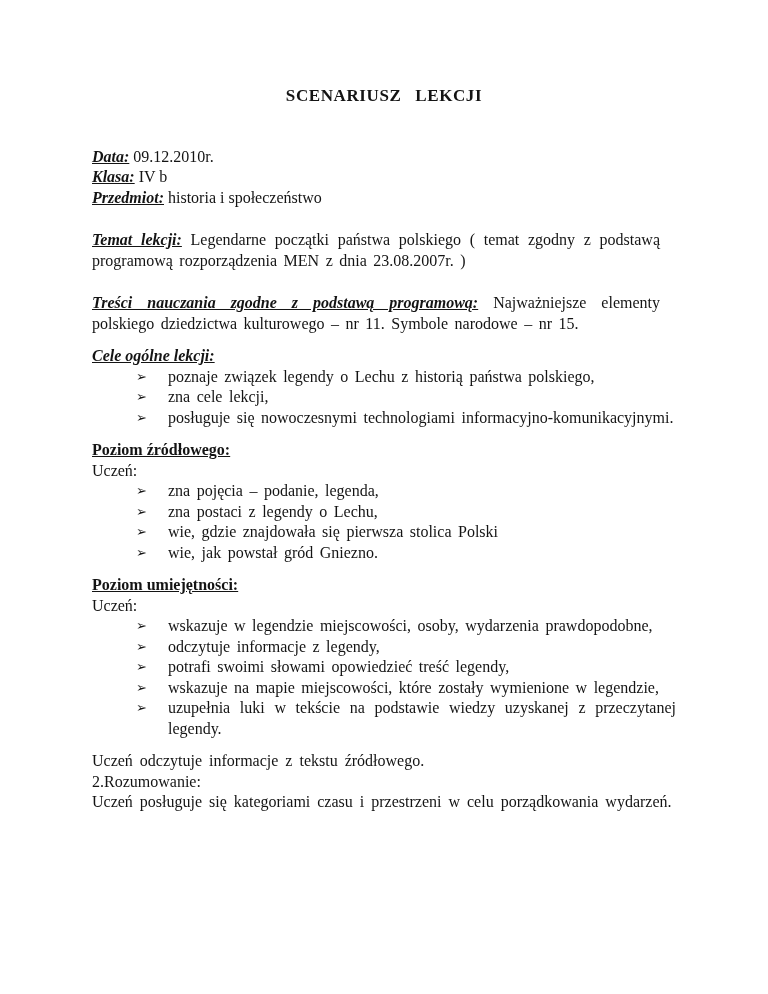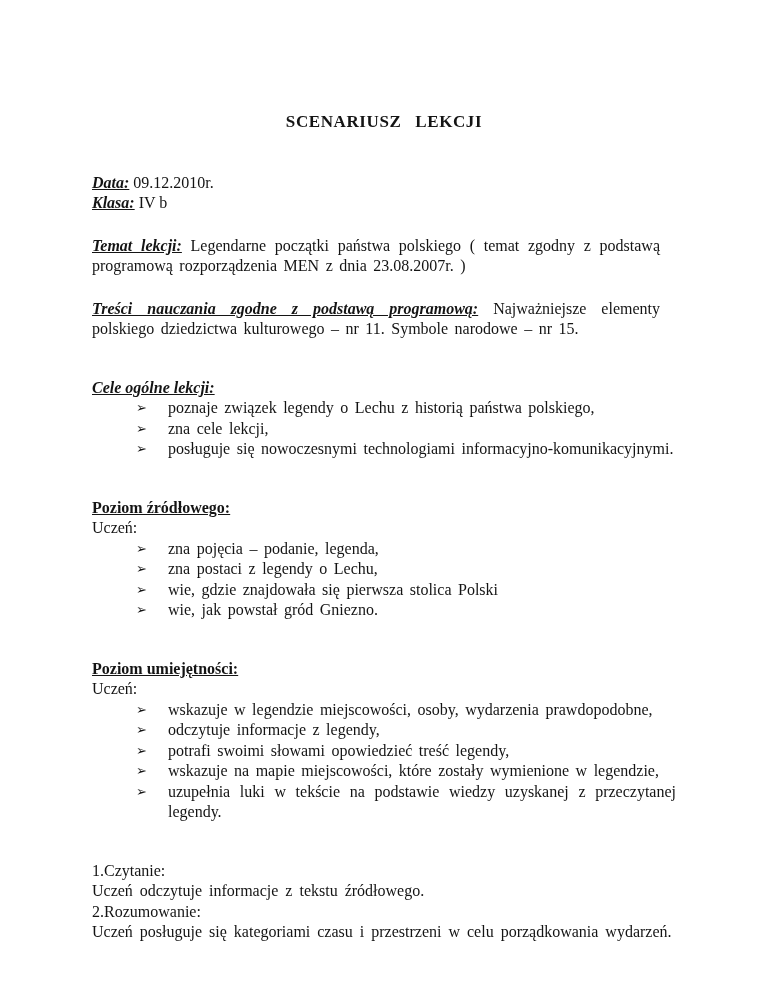--- a/index.html
+++ b/index.html
@@ -5,40 +5,40 @@
   html, body { margin: 0; padding: 0; background: #ffffff; }
   .page {
     width: 768px;
     height: 994px;
     box-sizing: border-box;
     background: #ffffff;
     color: #141414;
     font-family: "Liberation Serif", "DejaVu Serif", serif;
     font-size: 16px;
     line-height: 20.5px;
-    padding: 112px 92px 40px 92px;
+    padding: 86px 92px 40px 92px;
     overflow: hidden;
   }
   .title {
     font-size: 17px;
     font-weight: bold;
     text-align: center;
     letter-spacing: 0.6px;
     word-spacing: 9px;
     margin: 0 0 40px 0;
   }
   .meta-line { margin: 0; }
   .bi { font-weight: bold; font-style: italic; text-decoration: underline; }
   .bu { font-weight: bold; text-decoration: underline; }
   .par {
     margin: 22px 16px 0 0;
     text-align: justify;
     word-spacing: 2.5px;
   }
-  .block { margin-top: 38px; }
+  .block { margin-top: 12px; }
   .tight { margin: 0; }
   .line { margin: 0; word-spacing: 3px; text-align: justify; }
   .li {
     display: flex;
     margin-left: 44px;
   }
   .marker {
     flex: 0 0 32px;
     width: 32px;
     font-family: "DejaVu Sans", sans-serif;
@@ -55,20 +55,21 @@
 </head>
 <body>
 
 <div class="page">
 
   <h1 class="title">SCENARIUSZ LEKCJI</h1>
 
   <div>
     <p class="meta-line"><span class="bi">Data:</span> <span>09.12.2010r.</span></p>
     <p class="meta-line"><span class="bi">Klasa:</span> <span>IV b</span></p>
+    <p class="meta-line"><span class="bi">Przedmiot:</span> <span>historia i społeczeństwo</span></p>
   </div>
 
   <p class="par"><span class="bi">Temat lekcji:</span> <span>Legendarne początki państwa polskiego ( temat zgodny z podstawą programową rozporządzenia MEN z dnia 23.08.2007r. )</span></p>
 
   <p class="par"><span class="bi">Treści nauczania zgodne z podstawą programową:</span> <span>Najważniejsze elementy polskiego dziedzictwa kulturowego – nr 11. Symbole narodowe – nr 15.</span></p>
 
   <div class="block">
     <p class="tight bi">Cele ogólne lekcji:</p>
     <div class="li">
         <span class="marker">➢</span>
@@ -124,19 +125,18 @@
         <span class="marker">➢</span>
         <span class="li-text">wskazuje na mapie miejscowości, które zostały wymienione w legendzie,</span>
       </div>
     <div class="li">
         <span class="marker">➢</span>
         <span class="li-text">uzupełnia luki w tekście na podstawie wiedzy uzyskanej z przeczytanej legendy.</span>
       </div>
   </div>
 
   <div class="block">
-    <p class="line">1.Czytanie:</p>
     <p class="line">Uczeń odczytuje informacje z tekstu źródłowego.</p>
     <p class="line">2.Rozumowanie:</p>
     <p class="line">Uczeń posługuje się kategoriami czasu i przestrzeni w celu porządkowania wydarzeń.</p>
   </div>
 
 </div>
 
 </body></html>

